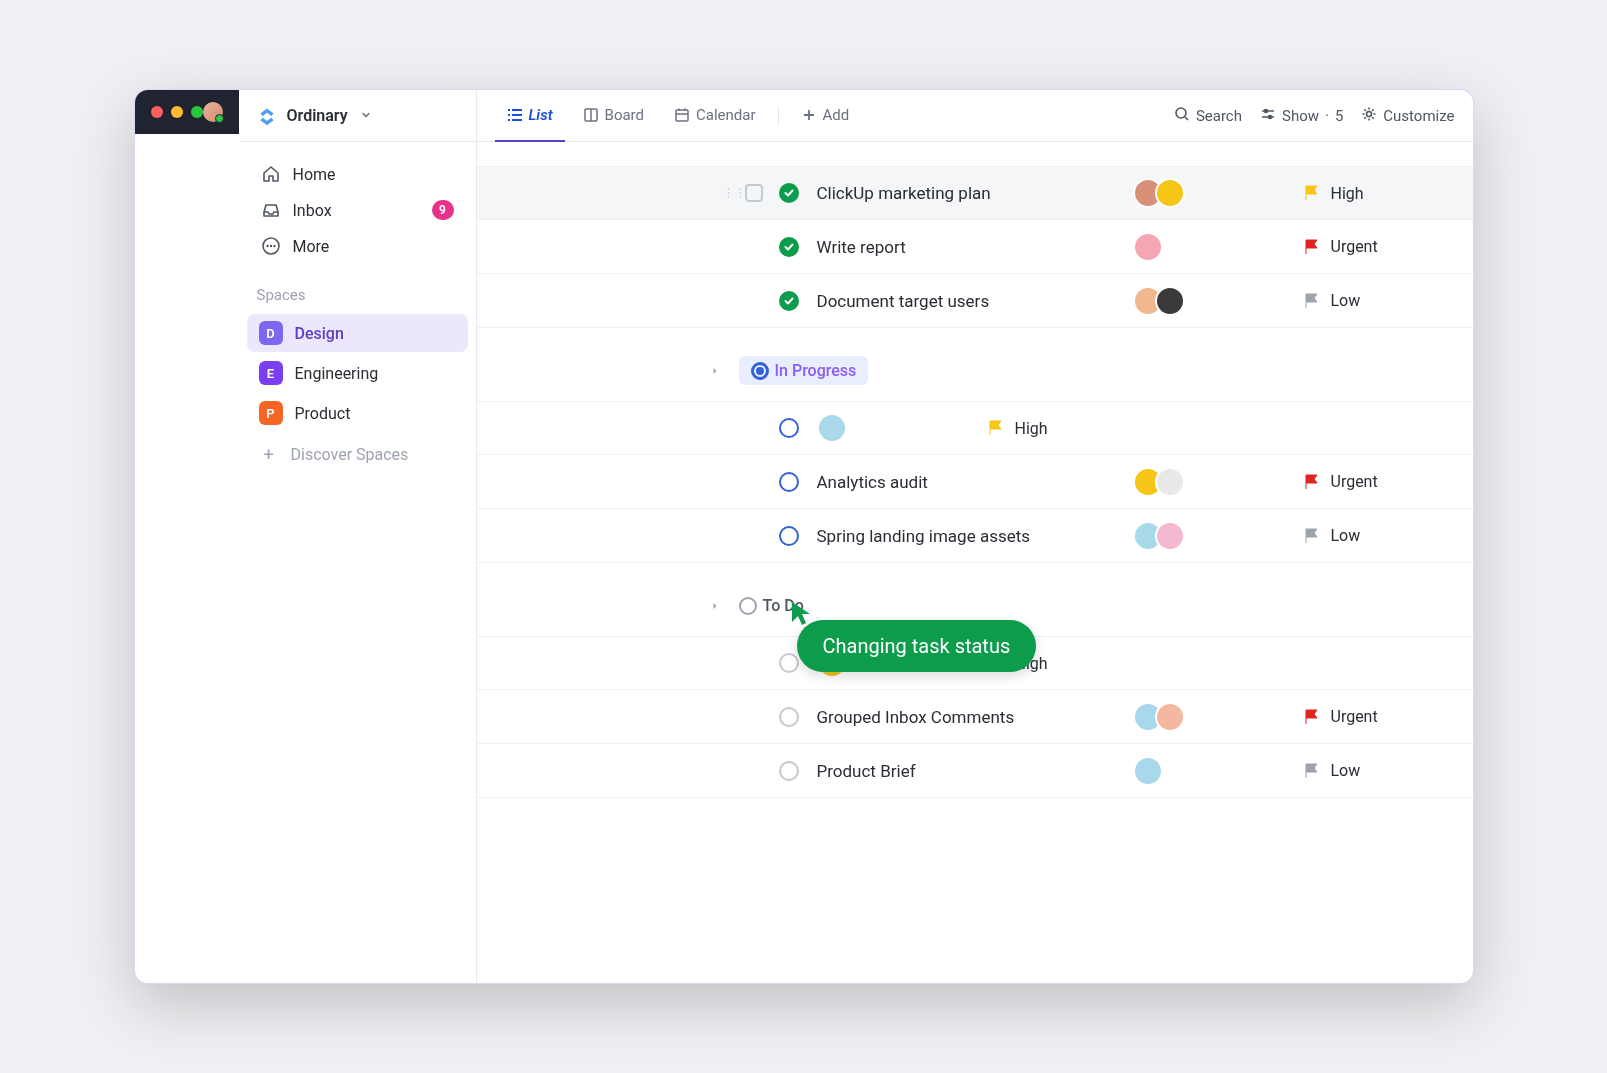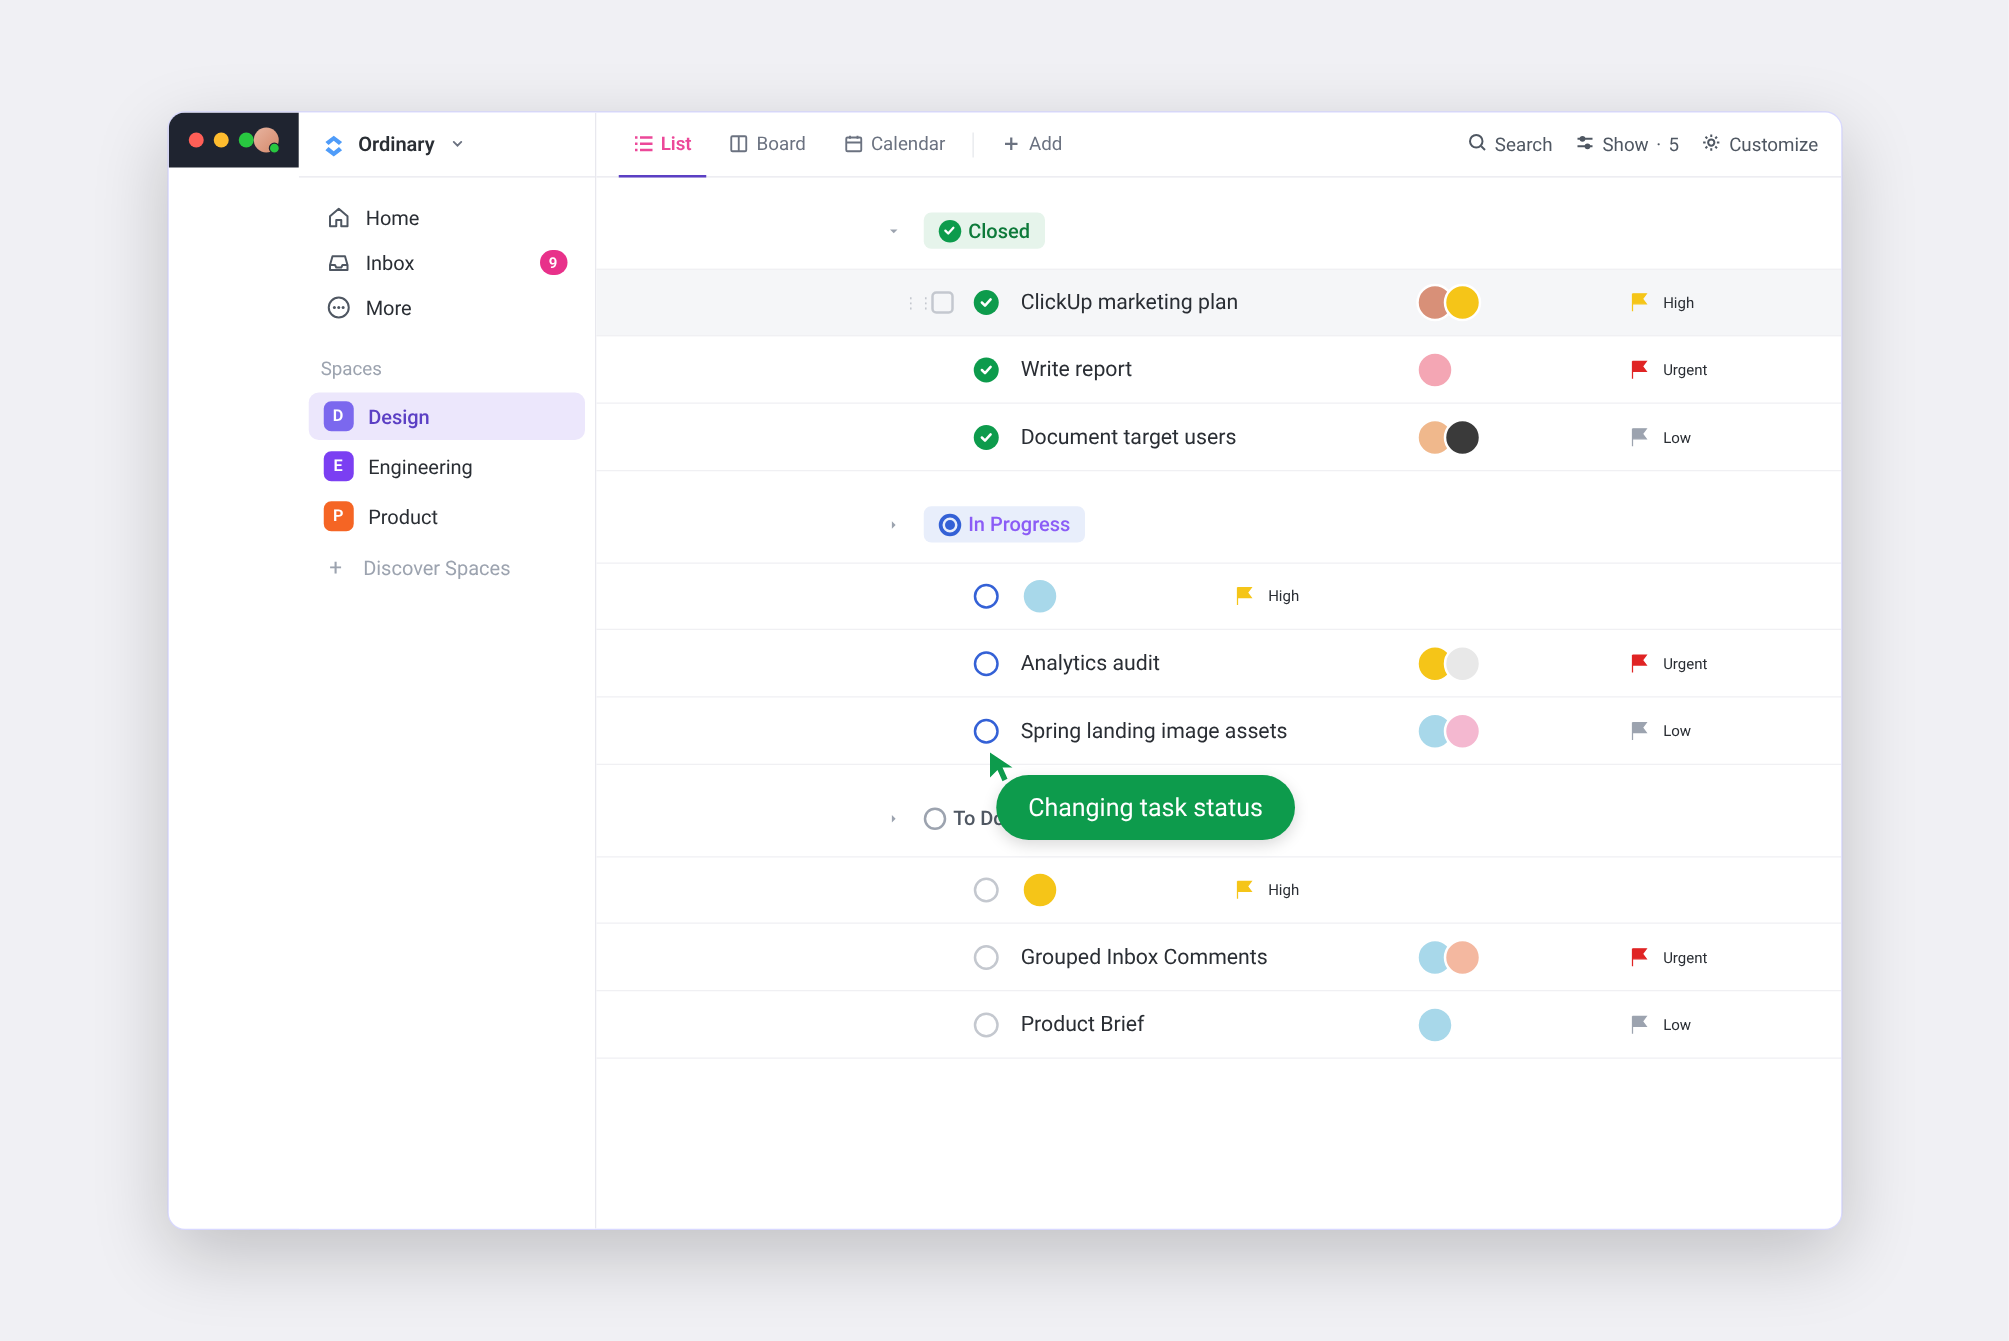--- a/index.html
+++ b/index.html
@@ -24,21 +24,21 @@
 .badge { margin-left:auto; background:#e8318a; color:#fff; font-size:12px; font-weight:600; min-width:22px; height:20px; border-radius:10px; display:flex; align-items:center; justify-content:center; padding:0 6px; }
 .section-label { padding: 18px 18px 8px; font-size:15px; color:#9ca3af; }
 .space-item { display:flex; align-items:center; gap:12px; padding:7px 12px; margin: 2px 8px; border-radius:8px; cursor:pointer; font-size:16px; color:#2a2e34; }
 .space-item.active { background:#ece7fc; color:#5b3fc4; font-weight:500; }
 .space-icon { width:24px; height:24px; border-radius:6px; display:flex; align-items:center; justify-content:center; font-size:13px; font-weight:600; color:#fff; }
 .discover { display:flex; align-items:center; gap:12px; padding:10px 20px; color:#9ca3af; font-size:16px; cursor:pointer; }
 .plus { font-size:18px; color:#9ca3af; width:20px; text-align:center; }
 .main { flex:1; display:flex; flex-direction:column; overflow:hidden; }
 .toolbar { height:52px; border-bottom:1px solid #e8e8ee; display:flex; align-items:center; padding:0 18px; gap:6px; }
 .view-tab { display:flex; align-items:center; gap:6px; padding:0 12px; height:52px; color:#6b7280; font-size:15px; cursor:pointer; border-bottom:2px solid transparent; }
-.view-tab.active { color:#ec4899; font-weight:600; border-bottom-color:#5b3fc4; }
+.view-tab.active { color:#1d4ed8; font-weight:600; border-bottom-color:#5b3fc4;font-style:italic; }
 .vsep { width:1px; height:20px; background:#e5e7eb; margin:0 4px; }
 .view-tab .vicon { width:16px; height:16px; }
 .tb-right { margin-left:auto; display:flex; align-items:center; gap:18px; }
 .tb-btn { display:flex; align-items:center; gap:6px; color:#4f5762; font-size:15px; cursor:pointer; }
 .content { flex:1; overflow:auto; padding: 24px 0 40px; position:relative; }
 .group { margin-bottom: 24px; }
 .group-header { display:flex; align-items:center; gap:12px; padding: 4px 0 16px 262px; position:relative; }
 .collapse-caret { position:absolute; left:272px; width:16px; height:16px; display:flex; align-items:center; justify-content:center; color:#9ca3af; cursor:pointer; }
 .group-header .collapse-caret { left: 230px; }
 .status-pill { display:flex; align-items:center; gap:6px; padding: 5px 12px; border-radius:6px; font-size:16px; font-weight:500; }
@@ -62,21 +62,21 @@
 .task-status.done { background:#0d9b4c; }
 .task-status.done svg { width:12px;height:12px; }
 .task-status.open { border:2.5px solid #3461d6; }
 .task-status.empty { border:2px solid #c4c8cf; }
 .task-name { font-size:17px; color:#2a2e34; flex:1; }
 .assignees { width:170px; display:flex; align-items:center; }
 .av { width:30px; height:30px; border-radius:50%; border:2px solid #fff; background-size:cover; background-position:center; }
 .av + .av { margin-left:-8px; }
 .priority { width:170px; display:flex; align-items:center; gap:10px; }
 .flag { width:18px; height:18px; }
-.prio-label { font-size:12px; color:#2a2e34; }
+.prio-label { font-size:16px; color:#2a2e34; }
 .tooltip { position:absolute; left:320px; top:478px; background:#0d9b4c; color:#fff; font-size:20px; padding:14px 26px; border-radius:26px; font-weight:400; box-shadow:0 4px 12px rgba(0,0,0,0.15); z-index:10; }
 .cursor-arrow { position:absolute; left:312px; top:458px; z-index:11; }
 .cursor-arrow svg { width:24px; height:28px; }
 </style>
 </head>
 <body>
 
 <div class="window">
   <div class="titlebar">
     <div class="traffic">
@@ -234,35 +234,20 @@
       </div>
 
       <div class="content" id="content">
         <div class="cursor-arrow">
           <svg viewBox="0 0 24 28">
               <path d="M3 2 L3 22 L9 16 L13 25 L17 23 L13 14 L21 14 Z" fill="#0d9b4c"></path>
             </svg>
         </div>
         <div class="tooltip">Changing task status</div>
       <div class="group">
-            <div class="group-header">
-    <span class="collapse-caret">
-                <svg width="12" height="12" viewBox="0 0 12 12">
-                  <path d="M3 4.5 L6 7.5 L9 4.5" fill="currentColor"></path>
-                </svg>
-              </span>
-    <span class="status-pill closed">
-                <span class="status-circle closed">
-                  <svg viewBox="0 0 12 12">
-                    <path d="M2.5 6 L5 8.5 L9.5 3.5" stroke="#fff" stroke-width="2" fill="none" stroke-linecap="round" stroke-linejoin="round"></path>
-                  </svg>
-                </span>
-                <span>Closed</span>
-              </span>
-  </div>
             <div class="task-row first hover">
       <span class="row-handle">⋮⋮</span>
       <span class="row-check"></span>
       <div class="task-status done">
                 <svg viewBox="0 0 12 12">
                   <path d="M2.5 6 L5 8.5 L9.5 3.5" stroke="#fff" stroke-width="2" fill="none" stroke-linecap="round" stroke-linejoin="round"></path>
                 </svg>
               </div>
       <span class="task-name">ClickUp marketing plan</span>
       <div class="assignees">

